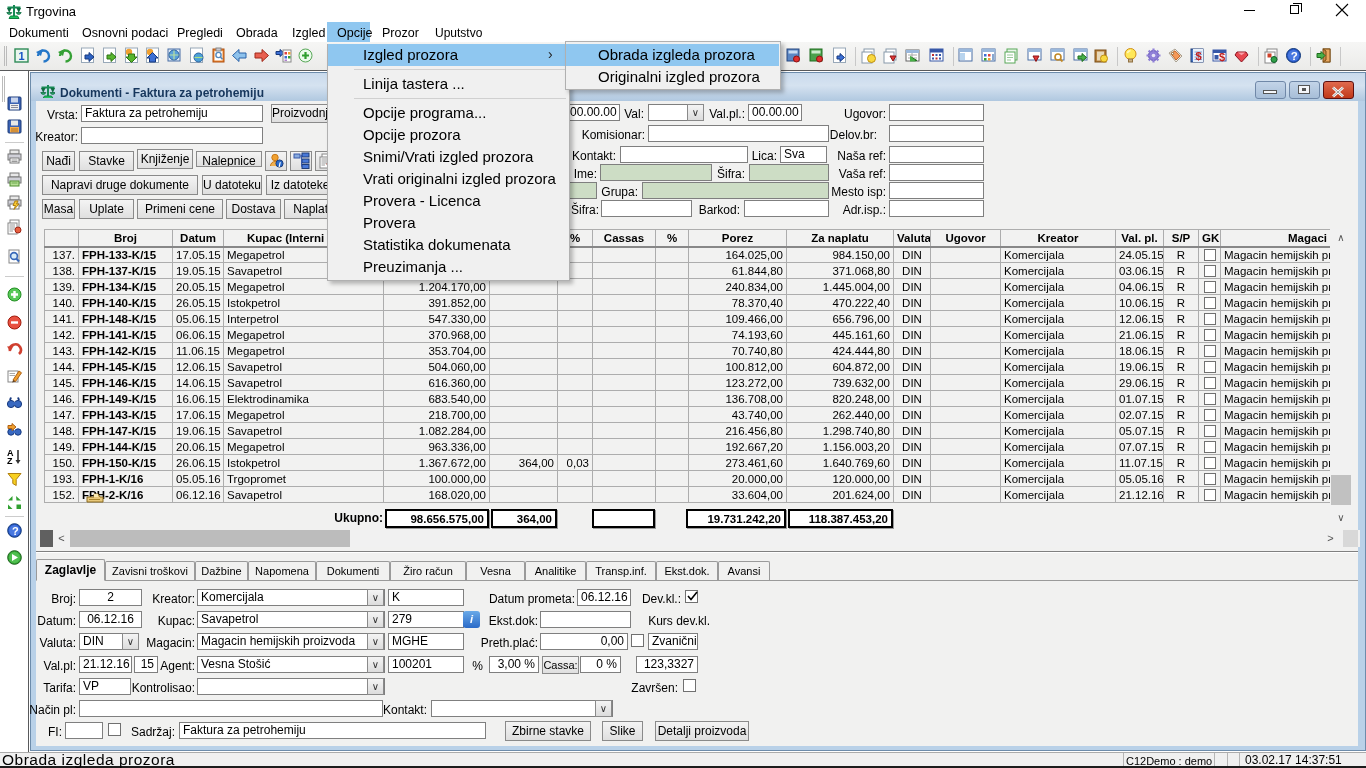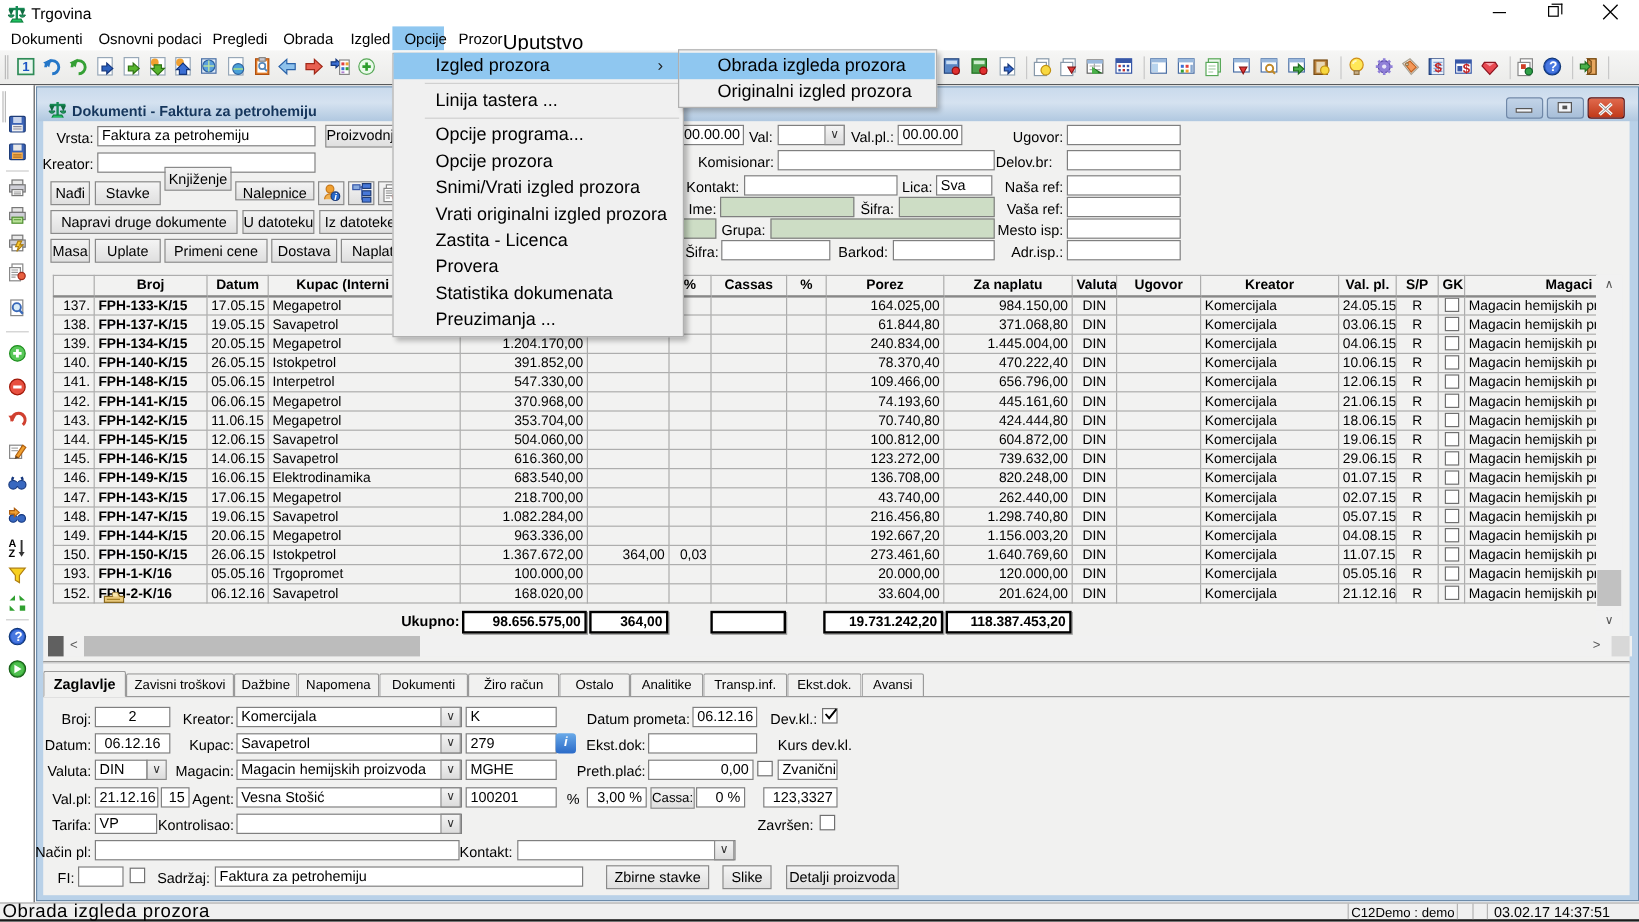--- a/index.html
+++ b/index.html
@@ -39,21 +39,21 @@
     </svg></div>
 <div class="ab" style="left:0;top:22px;width:1366px;height:20px;background:#fff"></div>
 <div class="ab" style="left:327px;top:22px;width:43px;height:20px;background:#8fc7f0"></div>
 <div class="ab" style="left:9px;top:26px;font-size:12.5px">Dokumenti</div>
 <div class="ab" style="left:82px;top:26px;font-size:12.5px">Osnovni podaci</div>
 <div class="ab" style="left:177px;top:26px;font-size:12.5px">Pregledi</div>
 <div class="ab" style="left:236px;top:26px;font-size:12.5px">Obrada</div>
 <div class="ab" style="left:292px;top:26px;font-size:12.5px">Izgled</div>
 <div class="ab" style="left:337px;top:26px;font-size:12.5px">Opcije</div>
 <div class="ab" style="left:382px;top:26px;font-size:12.5px">Prozor</div>
-<div class="ab" style="left:419px;top:26px;font-size:17px">Uputstvo</div>
+<div class="ab" style="left:435px;top:26px;font-size:12px">Uputstvo</div>
 <div class="ab" style="left:0;top:42px;width:1366px;height:29px;background:linear-gradient(#f6f6f5,#ebebe9);border-bottom:1px solid #58595b"></div>
 <div class="ab" style="left:4px;top:46px;width:1px;height:20px;background:#bbb"></div>
 <div class="ab" style="left:6px;top:46px;width:1px;height:20px;background:#bbb"></div>
 <div class="ic" style="left:13px;top:47px"><svg width="17" height="17" viewBox="0 0 17 17">
       <rect x="2" y="2" width="13" height="13" fill="#eaf6ef" stroke="#2e8b57" stroke-width="1.4"></rect>
       <text x="5.5" y="12.5" font-family="&quot;Liberation Sans&quot;,sans-serif" font-size="11" font-weight="bold" fill="#1a56c4">1</text>
     </svg></div>
 <div class="ic" style="left:35px;top:47px"><svg width="17" height="17" viewBox="0 0 17 17">
       <path d="M3 9 A 5.5 5.5 0 1 1 8.5 14.5" fill="none" stroke="#2577c8" stroke-width="2.4"></path>
       <polygon points="1,5 8,2 6,9" fill="#2577c8"></polygon>
@@ -376,21 +376,21 @@
       <path d="M2 1.5 L12 10.5 M12 1.5 L2 10.5" fill="none" stroke="#888" stroke-width="0.8"></path>
     </svg></div>
 <div class="ab" style="left:36px;top:101px;width:1322px;height:645px;background:#f1f1f0"></div>
 <div class="lb" style="left:20px;top:107px;width:58px">Vrsta:</div>
 <div class="in" style="left:81px;top:105px;width:182px">Faktura za petrohemiju</div>
 <div class="bt" style="left:271px;top:104px;width:62px;height:19px;line-height:17px">Proizvodnja</div>
 <div class="lb" style="left:20px;top:129px;width:58px">Kreator:</div>
 <div class="in" style="left:81px;top:127px;width:182px"></div>
 <div class="bt" style="left:42px;top:151px;width:33px;height:20px;line-height:18px">Nađi</div>
 <div class="bt" style="left:79px;top:151px;width:55px;height:20px;line-height:18px">Stavke</div>
-<div class="bt" style="left:137px;top:139px;width:56px;height:20px;line-height:18px">Knjiženje</div>
+<div class="bt" style="left:137px;top:149px;width:56px;height:20px;line-height:18px">Knjiženje</div>
 <div class="bt" style="left:196px;top:151px;width:66px;height:16px;line-height:18px">Nalepnice</div>
 <div class="bt" style="left:265px;top:151px;width:22px;height:20px"><svg width="17" height="17" viewBox="0 0 17 17">
       <circle cx="7" cy="5.5" r="3.2" fill="#f0a030" stroke="#c87818" stroke-width="1"></circle>
       <path d="M2.5 14 A 4.5 4.5 0 0 1 11.5 14" fill="#f0b050" stroke="#c87818" stroke-width="1"></path>
       <circle cx="11.5" cy="11.5" r="3.6" fill="#2868c8" stroke="#1e3c78" stroke-width="1"></circle>
       <text x="10.6" y="14.6" font-family="&quot;Liberation Sans&quot;,sans-serif" font-size="8" font-weight="bold" font-style="italic" fill="#fff">i</text>
     </svg></div>
 <div class="bt" style="left:290px;top:151px;width:22px;height:20px"><svg width="17" height="17" viewBox="0 0 17 17">
       <rect x="1" y="2" width="6" height="4" fill="#88aade" stroke="#3858a8" stroke-width="1"></rect>
       <rect x="9" y="1" width="7" height="4" fill="#4878d8" stroke="#1e3c78" stroke-width="1"></rect>
@@ -737,21 +737,21 @@
         <td class="r">963.336,00</td>
         <td class="r"></td>
         <td class="r"></td>
         <td class="r"></td>
         <td></td>
         <td class="r">192.667,20</td>
         <td class="r">1.156.003,20</td>
         <td class="c">DIN</td>
         <td></td>
         <td>Komercijala</td>
-        <td class="r">04.08.15</td>
+        <td class="r">07.07.15</td>
         <td class="c">R</td>
         <td class="c" style="padding:0"><span style="display:inline-block;width:12px;height:12px;background:#fff;border:1px solid #707070;vertical-align:-2px"></span></td>
         <td>Magacin hemijskih proiz</td>
       </tr>
       <tr>
         <td class="r">150.</td>
         <td class="b">FPH-150-K/15</td>
         <td class="c">26.06.15</td>
         <td>Istokpetrol</td>
         <td class="r">1.367.672,00</td>
@@ -833,21 +833,21 @@
 <div class="ab" style="left:1322px;top:530px;width:17px;height:17px;color:#555;font-size:11px;text-align:center;line-height:16px">&gt;</div>
 <div class="ab" style="left:1343px;top:530px;width:15px;height:17px;background:#d8d8d8"></div>
 <div class="ab" style="left:36px;top:551px;width:1322px;height:2px;background:#808080;border-bottom:1px solid #fff"></div>
 <div class="ab" style="left:36px;top:580px;width:1322px;height:1px;background:#9a9a9a"></div>
 <div class="tab" style="left:36px;top:559px;width:69px;height:22px;line-height:21px;font-weight:bold;font-size:12px;background:#f1f1f0;z-index:2;border-bottom:1px solid #f1f1f0">Zaglavlje</div>
 <div class="tab" style="left:105px;width:90px">Zavisni troškovi</div>
 <div class="tab" style="left:195px;width:53px">Dažbine</div>
 <div class="tab" style="left:248px;width:68px">Napomena</div>
 <div class="tab" style="left:316px;width:74px">Dokumenti</div>
 <div class="tab" style="left:390px;width:76px">Žiro račun</div>
-<div class="tab" style="left:466px;width:59px">Ostalo</div>
+<div class="tab" style="left:466px;width:59px">Vesna</div>
 <div class="tab" style="left:525px;width:61px">Analitike</div>
 <div class="tab" style="left:586px;width:70px">Transp.inf.</div>
 <div class="tab" style="left:656px;width:62px">Ekst.dok.</div>
 <div class="tab" style="left:718px;width:52px">Avansi</div>
 <div class="lb" style="left:-34px;top:591px;width:110px">Broj:</div>
 <div class="in" style="left:79px;top:589px;width:63px;text-align:center;">2</div>
 <div class="lb" style="left:85px;top:591px;width:110px">Kreator:</div>
 <div class="in" style="left:197px;top:589px;width:188px;">Komercijala</div>
 <div class="ar" style="left:367px;top:589px;width:17px;height:17px;line-height:16px">∨</div>
 <div class="in" style="left:388px;top:589px;width:76px;">K</div>
@@ -922,21 +922,21 @@
 <div class="st" style="left:1245px;top:754px;font-size:12px">03.02.17 14:37:51</div>
 <div class="ab" style="left:327px;top:44px;width:243px;height:237px;background:#f0f0f0;border:1px solid #b0b0b0;box-shadow:3px 3px 4px rgba(0,0,0,0.25);z-index:10"></div>
 <div class="ab" style="left:328px;top:44px;width:241px;height:22px;background:#8fc7f0;z-index:11"></div>
 <div class="mi" style="left:363px;top:44px;z-index:12">Izgled prozora</div>
 <div class="ab" style="left:548px;top:46px;z-index:12;font-size:14px;color:#222">›</div>
 <div class="mi" style="left:363px;top:73px;z-index:12">Linija tastera ...</div>
 <div class="mi" style="left:363px;top:102px;z-index:12">Opcije programa...</div>
 <div class="mi" style="left:363px;top:124px;z-index:12">Opcije prozora</div>
 <div class="mi" style="left:363px;top:146px;z-index:12">Snimi/Vrati izgled prozora</div>
 <div class="mi" style="left:363px;top:168px;z-index:12">Vrati originalni izgled prozora</div>
-<div class="mi" style="left:363px;top:190px;z-index:12">Zastita - Licenca</div>
+<div class="mi" style="left:363px;top:190px;z-index:12">Provera - Licenca</div>
 <div class="mi" style="left:363px;top:212px;z-index:12">Provera</div>
 <div class="mi" style="left:363px;top:234px;z-index:12">Statistika dokumenata</div>
 <div class="mi" style="left:363px;top:256px;z-index:12">Preuzimanja ...</div>
 <div class="ab" style="left:354px;top:69px;width:212px;height:1px;background:#d0d0d0;z-index:12"></div>
 <div class="ab" style="left:354px;top:98px;width:212px;height:1px;background:#d0d0d0;z-index:12"></div>
 <div class="ab" style="left:565px;top:41px;width:216px;height:49px;background:#f0f0f0;border:1px solid #b0b0b0;box-shadow:3px 3px 4px rgba(0,0,0,0.25);z-index:13"></div>
 <div class="ab" style="left:566px;top:44px;width:213px;height:22px;background:#8fc7f0;z-index:14"></div>
 <div class="mi" style="left:598px;top:44px;z-index:15;left:598px">Obrada izgleda prozora</div>
 <div class="mi" style="left:598px;top:66px;z-index:15;left:598px">Originalni izgled prozora</div>
 </body></html>

